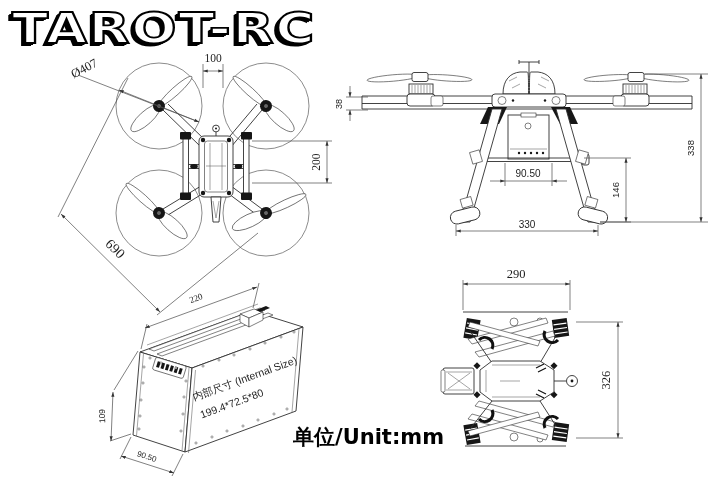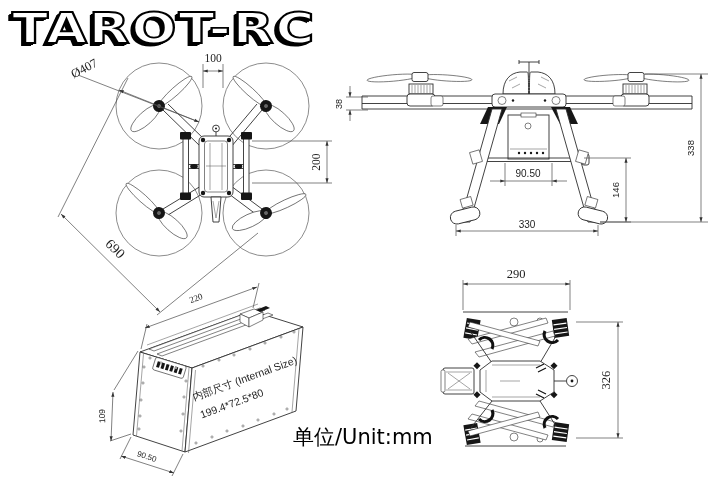--- a/index.html
+++ b/index.html
@@ -3,21 +3,21 @@
 <meta charset="utf-8">
 <style>
   html,body{margin:0;padding:0;background:#fff;}
   body{width:720px;height:480px;position:relative;overflow:hidden;
        font-family:"Liberation Sans",sans-serif;}
   .logo{position:absolute;left:12px;top:8px;white-space:nowrap;
         font-family:"DejaVu Sans",sans-serif;font-weight:800;font-size:54px;line-height:1;
         letter-spacing:2px;color:#fff;-webkit-text-stroke:2.4px #000;
         text-shadow:-1px 1px 0 #000,-2px 2px 0 #000,-3px 3px 0 #000,-4px 4px 0 #000;
         transform:scaleY(0.78) scaleX(0.98);transform-origin:left top;}
-  .unit{position:absolute;left:293px;top:423px;font-weight:400;font-size:21px;color:#000;
+  .unit{position:absolute;left:293px;top:423px;font-weight:700;font-size:21px;color:#000;
         font-family:"DejaVu Sans","Liberation Sans",sans-serif;text-align:center;}
   svg{position:absolute;left:0;top:0;}
   .ln{stroke:#2e2e2e;stroke-width:0.9;fill:none;}
   .lnf{stroke:#2e2e2e;stroke-width:0.9;fill:#fff;}
   .lnt{stroke:#2e2e2e;stroke-width:0.6;fill:#fff;}
   .thin{stroke:#4a4a4a;stroke-width:0.5;fill:none;}
   .cir{stroke:#5a5a5a;stroke-width:0.7;fill:none;}
   .dim{stroke:#4a4a4a;stroke-width:0.7;fill:none;}
   .blk{fill:#161616;stroke:none;}
   text{fill:#1d1d1d;}

